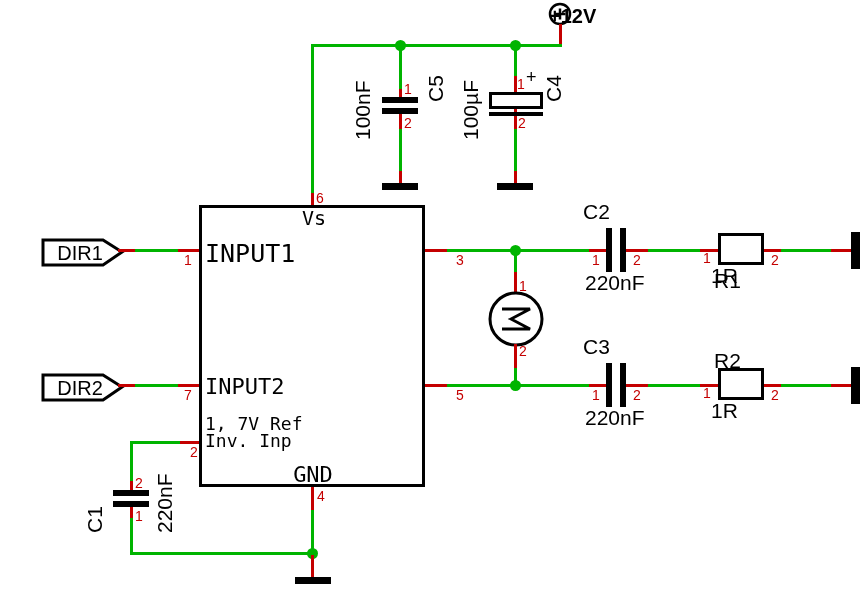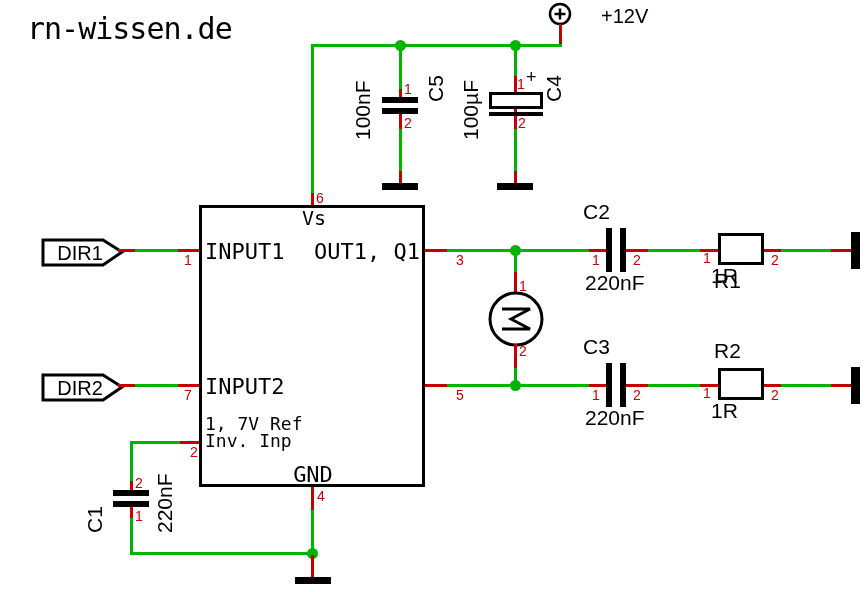--- a/index.html
+++ b/index.html
@@ -18,28 +18,27 @@
         line-height:1;white-space:nowrap;}
   .ctr{text-align:center;}
   .rgt{text-align:right;}
   svg{position:absolute;}
 </style>
 </head>
 <body>
 
 <div id="canvas">
 
-  <div class="mono" style="left:27px;top:14px;font-size:30px;letter-spacing:-1px;">rn-wissen.de</div>
 
   <svg width="24" height="24" style="left:548px;top:2px;">
     <circle cx="12" cy="12" r="10" fill="none" stroke="#000" stroke-width="2.5"></circle>
     <line x1="12" y1="6.5" x2="12" y2="17.5" stroke="#000" stroke-width="2.5"></line>
     <line x1="6.5" y1="12" x2="17.5" y2="12" stroke="#000" stroke-width="2.5"></line>
   </svg>
-  <div class="lbl" style="left:601px;top:6px;font-size:20px;">+12V</div>
+  <div class="lbl" style="left:549px;top:6px;font-size:20px;font-weight:bold;">+12V</div>
   <div class="wr" style="left:559px;top:24px;width:3px;height:21px;"></div>
 
   <div class="wg" style="left:311px;top:44px;width:251px;height:3px;"></div>
   <div class="wg" style="left:311px;top:44px;width:3px;height:149px;"></div>
   <div class="wr" style="left:311px;top:193px;width:3px;height:12px;"></div>
   <div class="jdot" style="left:395px;top:40px;"></div>
   <div class="jdot" style="left:510px;top:40px;"></div>
 
   <div class="wg" style="left:399px;top:46px;width:3px;height:43px;"></div>
   <div class="wr" style="left:399px;top:89px;width:3px;height:9px;"></div>
@@ -62,22 +61,21 @@
   <div class="wr" style="left:514px;top:171px;width:3px;height:12px;"></div>
   <div class="blk" style="left:497px;top:183px;width:36px;height:7px;"></div>
   <div class="pin" style="left:517px;top:77px;">1</div>
   <div class="lbl" style="left:526px;top:68px;font-size:18px;">+</div>
   <div class="pin" style="left:518px;top:116px;">2</div>
   <div class="vlbl" style="left:460px;top:140px;">100µF</div>
   <div class="vlbl" style="left:543px;top:102px;">C4</div>
 
   <div class="box" style="left:199px;top:205px;width:226px;height:282px;border-width:3px;"></div>
   <div class="mono ctr" style="left:296px;top:208px;width:36px;font-size:20px;">Vs</div>
-  <div class="mono" style="left:205px;top:241px;font-size:22px;">INPUT1</div>
-  <div class="mono rgt" style="left:300px;top:241px;width:120px;font-size:22px;">OUT1, Q1</div>
+  <div class="mono" style="left:205px;top:241px;font-size:25px;">INPUT1</div>
   <div class="mono" style="left:205px;top:376px;font-size:22px;">INPUT2</div>
   <div class="mono" style="left:205px;top:415px;font-size:18px;">1, 7V Ref</div>
   <div class="mono" style="left:205px;top:432px;font-size:18px;">Inv. Inp</div>
   <div class="mono ctr" style="left:280px;top:464px;width:66px;font-size:22px;">GND</div>
 
   <div class="pin" style="left:316px;top:191px;">6</div>
   <div class="pin" style="left:184px;top:253px;">1</div>
   <div class="pin" style="left:456px;top:253px;">3</div>
   <div class="pin" style="left:184px;top:388px;">7</div>
   <div class="pin" style="left:456px;top:388px;">5</div>
@@ -132,21 +130,21 @@
   <div class="wr" style="left:700px;top:384px;width:18px;height:3px;"></div>
   <div class="box" style="left:718px;top:368px;width:46px;height:32px;"></div>
   <div class="wr" style="left:764px;top:384px;width:17px;height:3px;"></div>
   <div class="wg" style="left:781px;top:384px;width:50px;height:3px;"></div>
   <div class="wr" style="left:831px;top:384px;width:21px;height:3px;"></div>
   <div class="blk" style="left:851px;top:367px;width:9px;height:37px;"></div>
   <div class="lbl" style="left:583px;top:336px;">C3</div>
   <div class="lbl" style="left:585px;top:407px;">220nF</div>
   <div class="pin" style="left:592px;top:388px;">1</div>
   <div class="pin" style="left:633px;top:388px;">2</div>
-  <div class="lbl" style="left:714px;top:340px;">R2</div>
+  <div class="lbl" style="left:714px;top:350px;">R2</div>
   <div class="lbl" style="left:711px;top:400px;">1R</div>
   <div class="pin" style="left:703px;top:386px;">1</div>
   <div class="pin" style="left:771px;top:388px;">2</div>
 
   <div class="jdot" style="left:510px;top:245px;"></div>
   <div class="jdot" style="left:510px;top:380px;"></div>
   <div class="wg" style="left:514px;top:252px;width:3px;height:20px;"></div>
   <div class="wr" style="left:514px;top:272px;width:3px;height:22px;"></div>
   <svg width="60" height="60" style="left:486px;top:289px;">
     <circle cx="30" cy="30" r="26" fill="none" stroke="#000" stroke-width="3"></circle>

